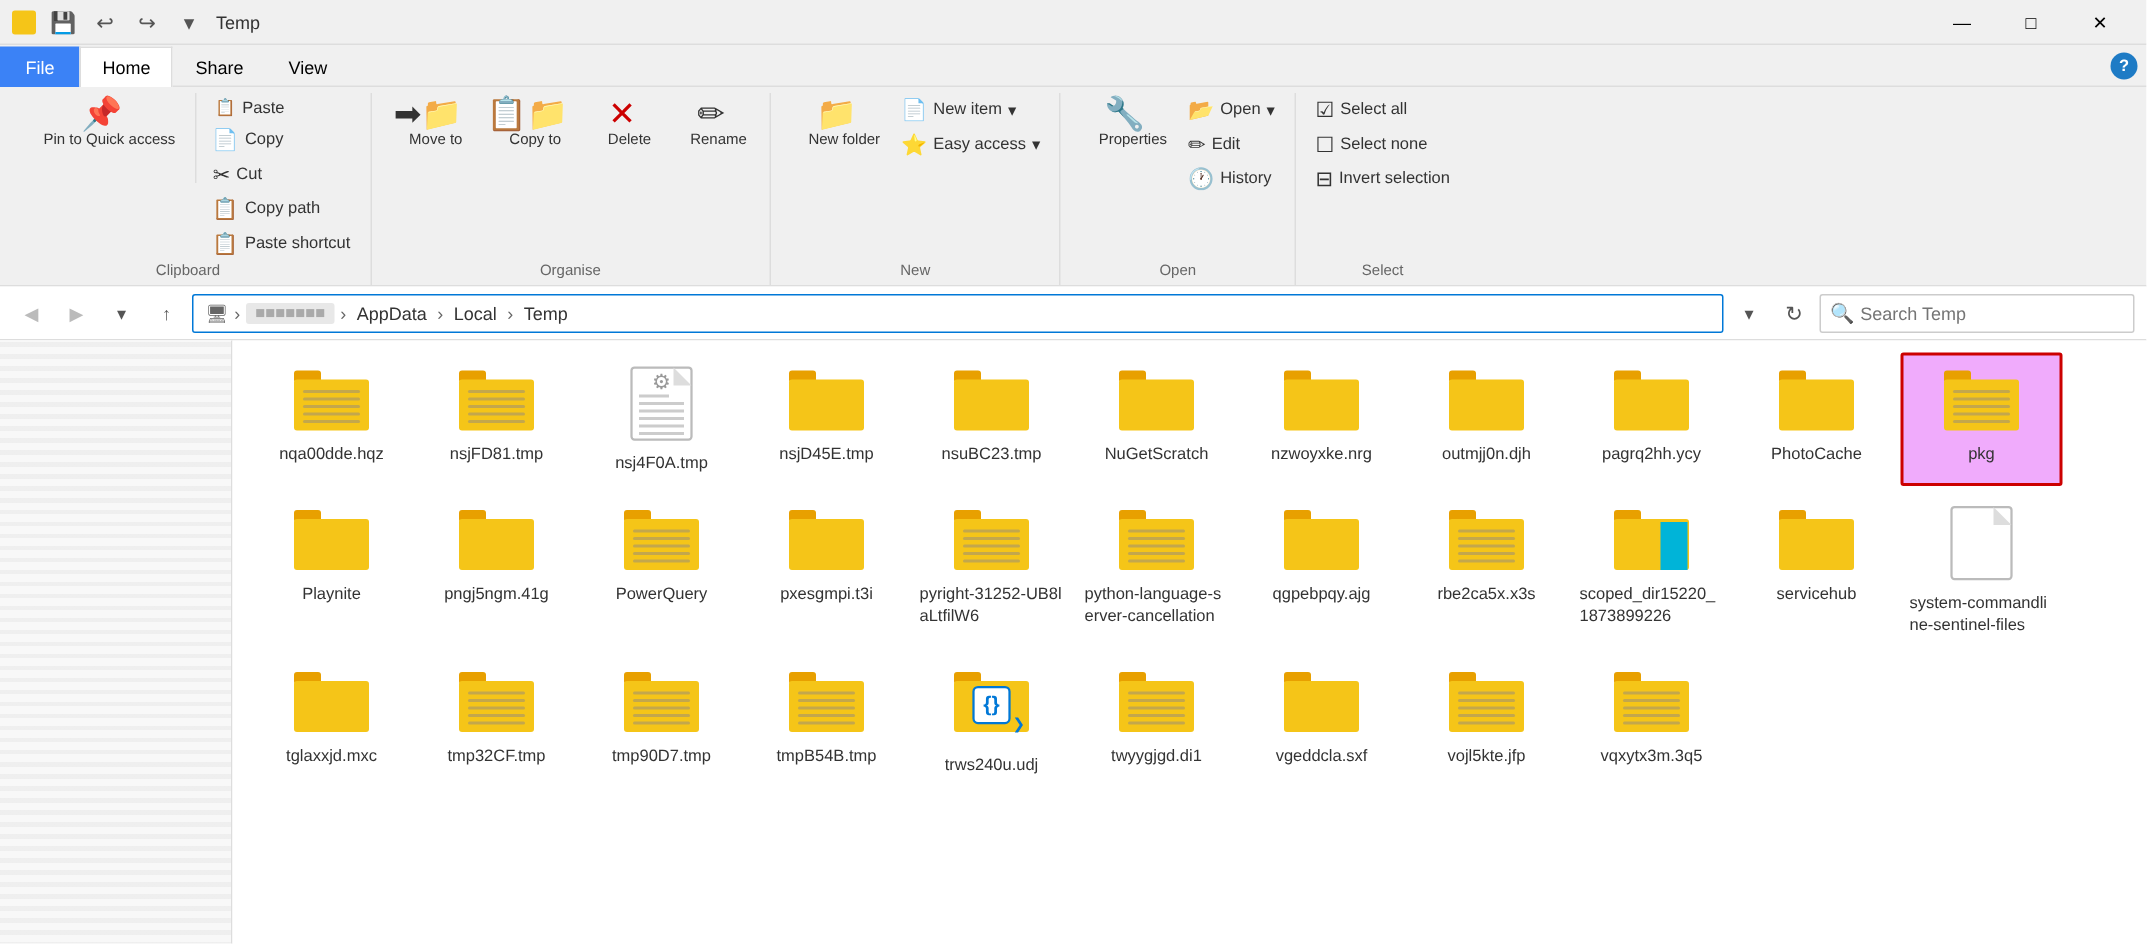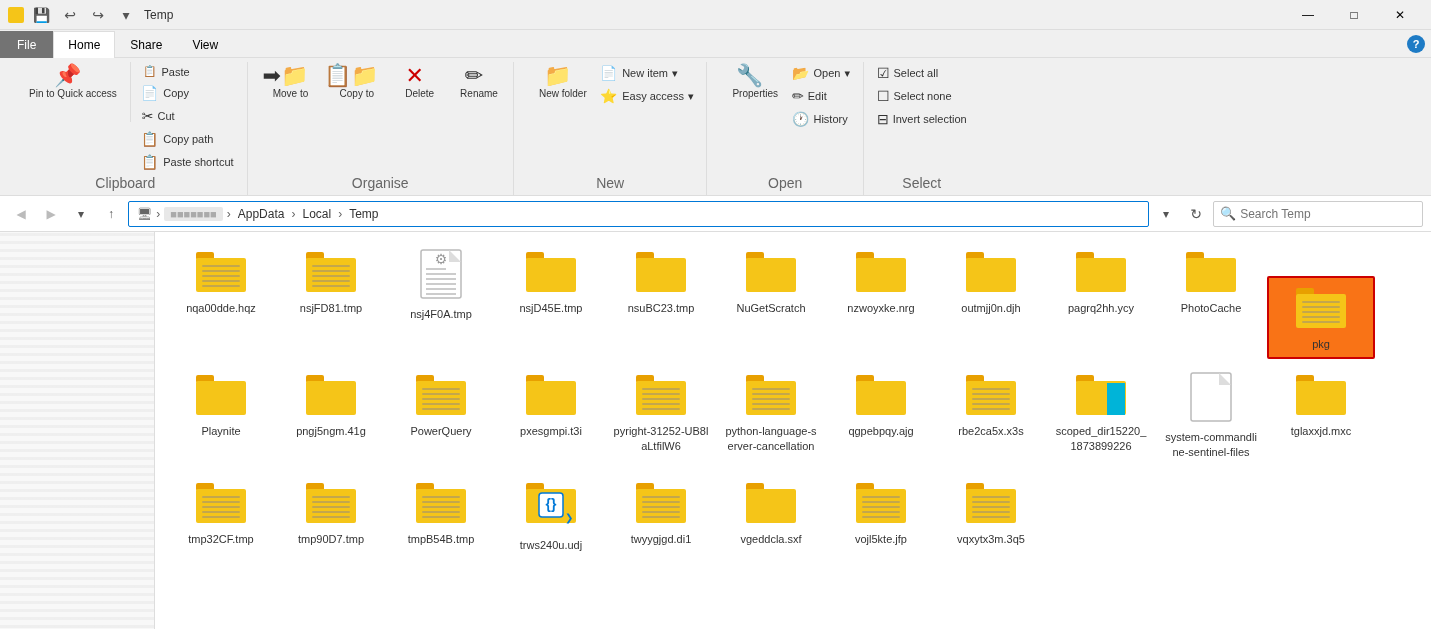--- a/index.html
+++ b/index.html
@@ -36,35 +36,35 @@
       border-bottom: none;
       position: relative;
       top: 1px;
     }
     .ribbon-tab.active {
       background: #fff;
       border-color: #ddd;
       border-bottom-color: #fff;
       text-align: center;
     }
-    .ribbon-tab.file-tab { background: #737373; color: white; padding: 0 16px; }
+    .ribbon-tab.file-tab { background: #3b82f6; color: white; padding: 0 16px; }
 
     .ribbon-content { display: flex; padding: 4px 4px 0; gap: 0; }
     .ribbon-group {
       display: flex;
       flex-direction: column;
       align-items: center;
       border-right: 1px solid #ddd;
       padding: 0 8px 4px;
       min-width: 60px;
     }
     .ribbon-group:last-child { border-right: none; }
     .ribbon-group-items { display: flex; gap: 2px; flex: 1; align-items: flex-start; }
     .ribbon-group-label {
-      font-size: 14px;
+      font-size: 10px;
       color: #666;
       margin-top: 2px;
       text-align: left;
       white-space: nowrap;
     }
     .ribbon-btn {
       display: flex;
       flex-direction: column;
       align-items: center;
       padding: 2px 6px;
@@ -182,24 +182,23 @@
     .file-item {
       display: flex;
       flex-direction: column;
       align-items: center;
       padding: 6px 4px;
       cursor: pointer;
       border: 2px solid transparent;
       border-radius: 2px;
       width: 108px;
     }
-    .file-item.selected-border { border: 2px solid #cc0000 !important; background: #f97316; margin-top: 36px; }
+    .file-item.selected-border { border: 2px solid #cc0000 !important; background: #f0abfc; }
     .file-name {
       font-size: 11px;
-      text-align: center;
       color: #333;
       margin-top: 4px;
       word-break: break-all;
       max-width: 100px;
       line-height: 1.3;
     }
 
     
     .file-content::-webkit-scrollbar { width: 16px; }
     .file-content::-webkit-scrollbar-track { background: #f0f0f0; }
@@ -580,20 +579,27 @@
         </div>
         <div class="file-item">
           <div><svg width="52" height="46" viewBox="0 0 52 46">
               <rect x="1" y="4" width="18" height="8" rx="2" fill="#e8a000"></rect>
               <rect x="1" y="10" width="50" height="34" rx="2" fill="#f5c518"></rect>
               <polygon points="32,12 50,12 50,44 32,44" fill="#00b4d8"></polygon>
             </svg></div>
           <div class="file-name">scoped_dir15220_1873899226</div>
         </div>
         <div class="file-item">
+          <div><svg width="52" height="46" viewBox="0 0 52 46">
+              <rect x="1" y="4" width="18" height="8" rx="2" fill="#e8a000"></rect>
+              <rect x="1" y="10" width="50" height="34" rx="2" fill="#f5c518"></rect>
+            </svg></div>
+          <div class="file-name">servicehub</div>
+        </div>
+        <div class="file-item">
           <div><svg width="44" height="52" viewBox="0 0 44 52">
               <rect x="2" y="2" width="40" height="48" rx="2" fill="#fff" stroke="#bbb" stroke-width="1.5"></rect>
               <polygon points="30,2 42,14 30,14" fill="#ddd"></polygon>
             </svg></div>
           <div class="file-name">system-commandline-sentinel-files</div>
         </div>
         <div class="file-item">
           <div><svg width="52" height="46" viewBox="0 0 52 46">
               <rect x="1" y="4" width="18" height="8" rx="2" fill="#e8a000"></rect>
               <rect x="1" y="10" width="50" height="34" rx="2" fill="#f5c518"></rect>

